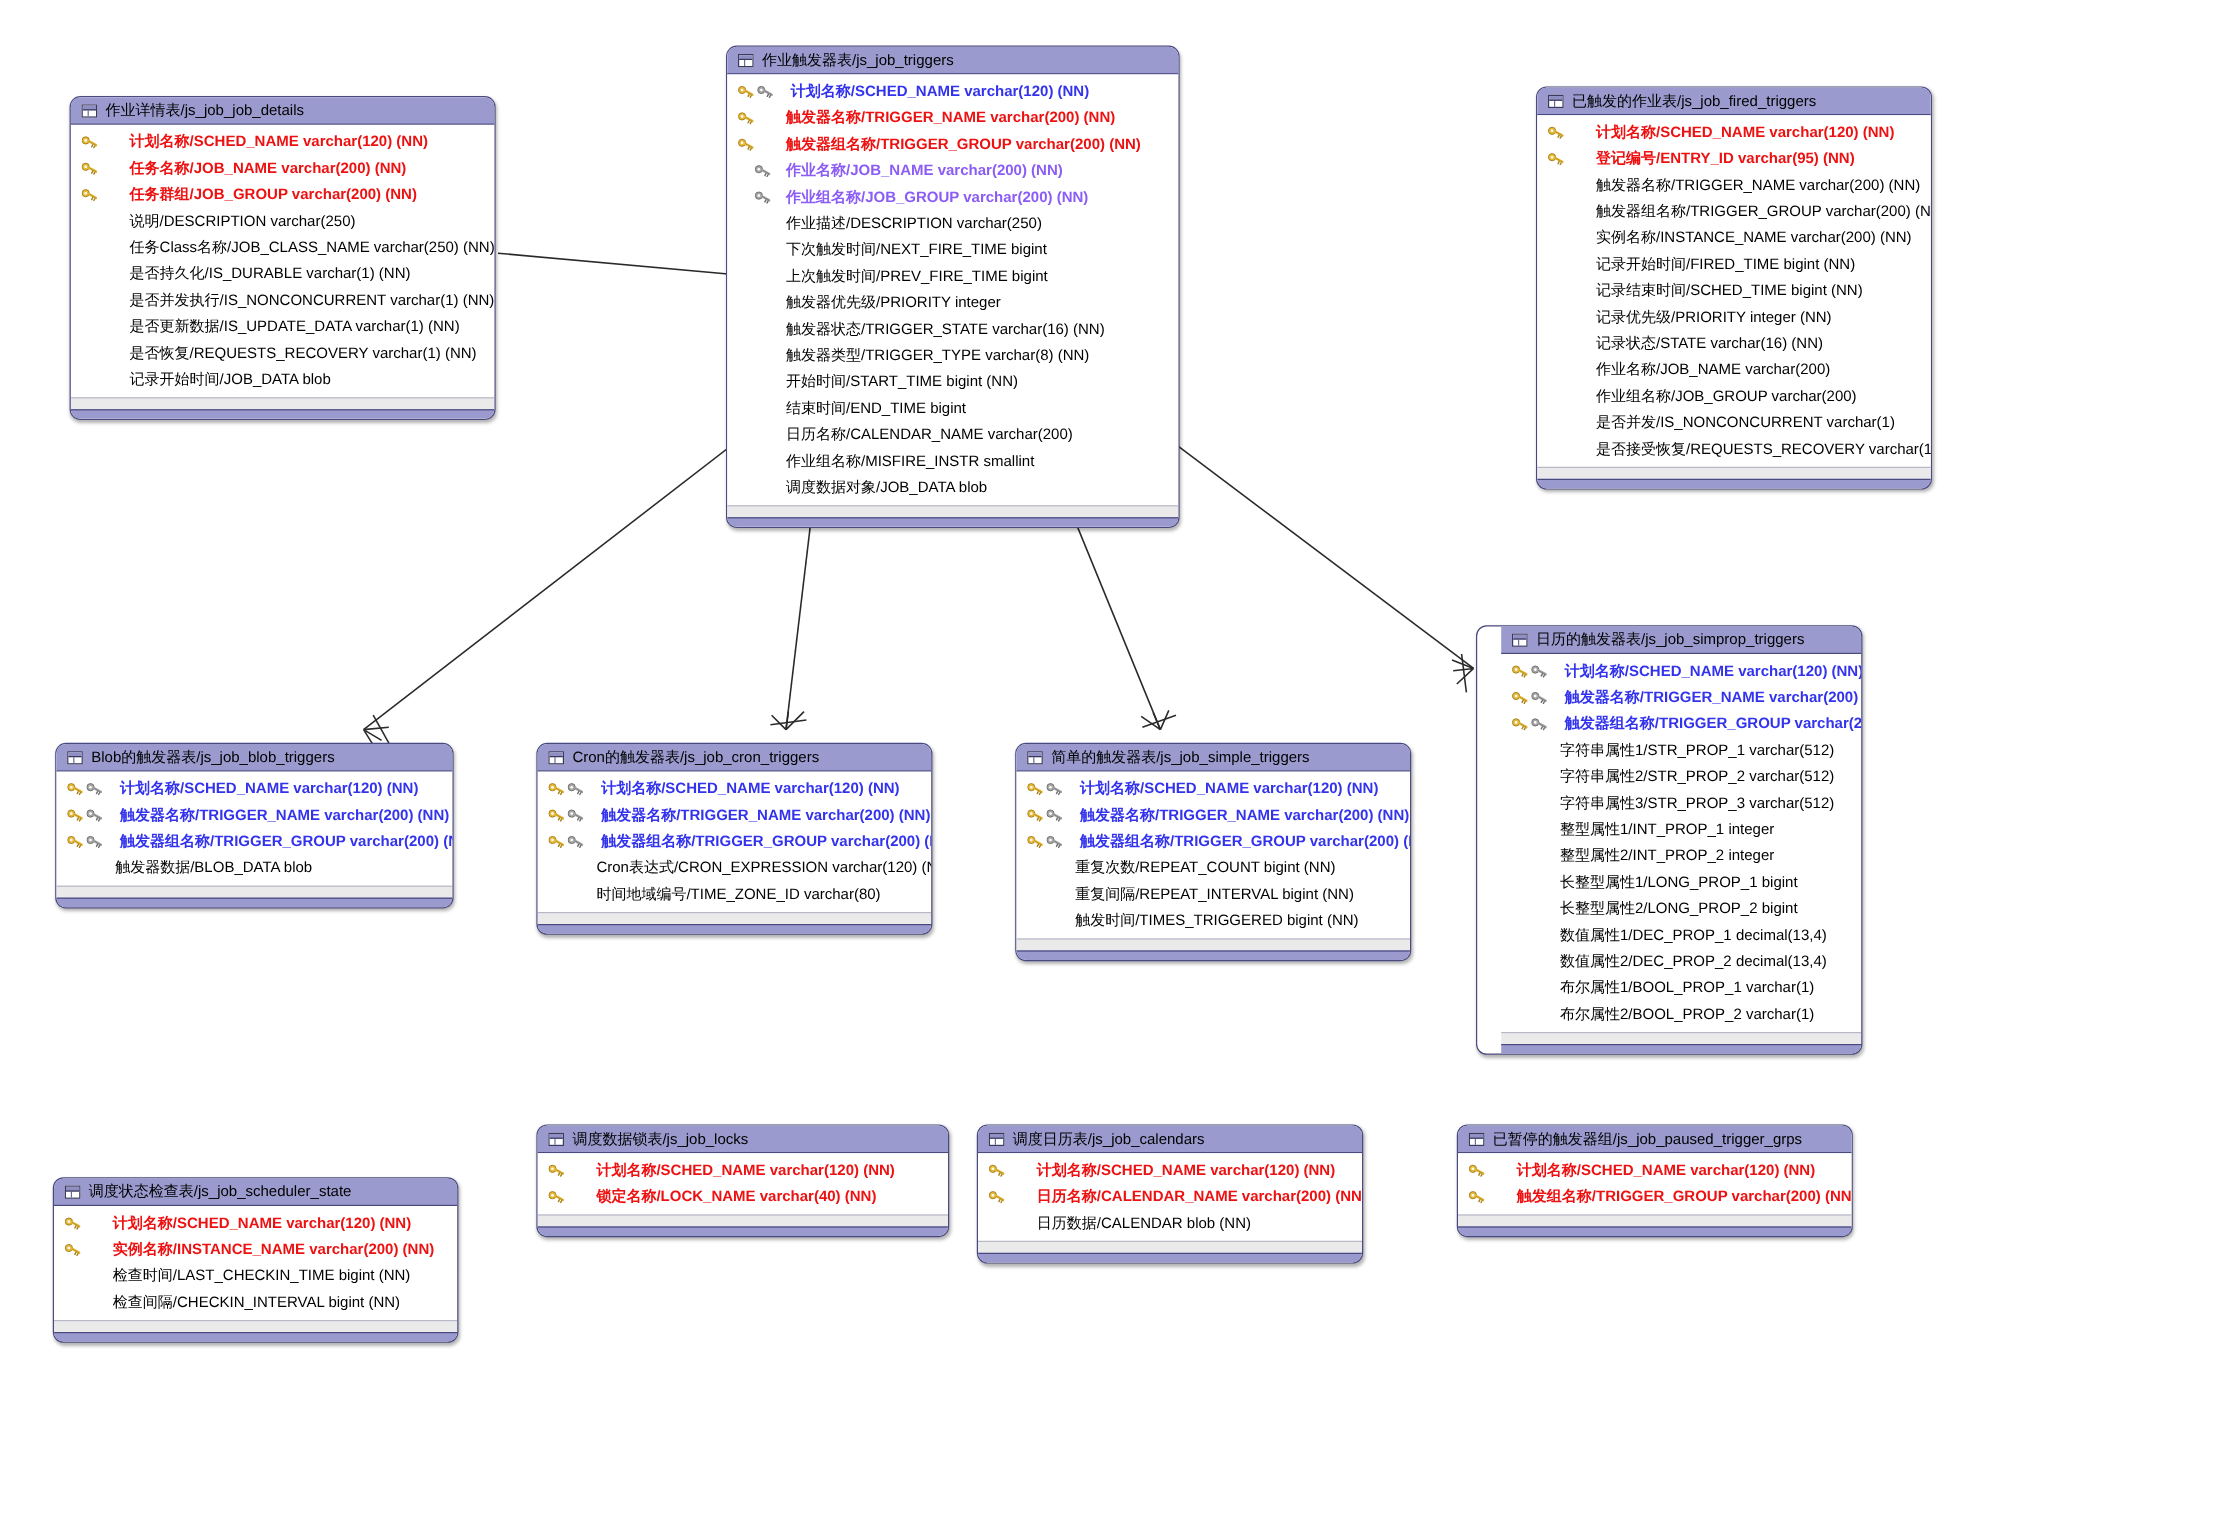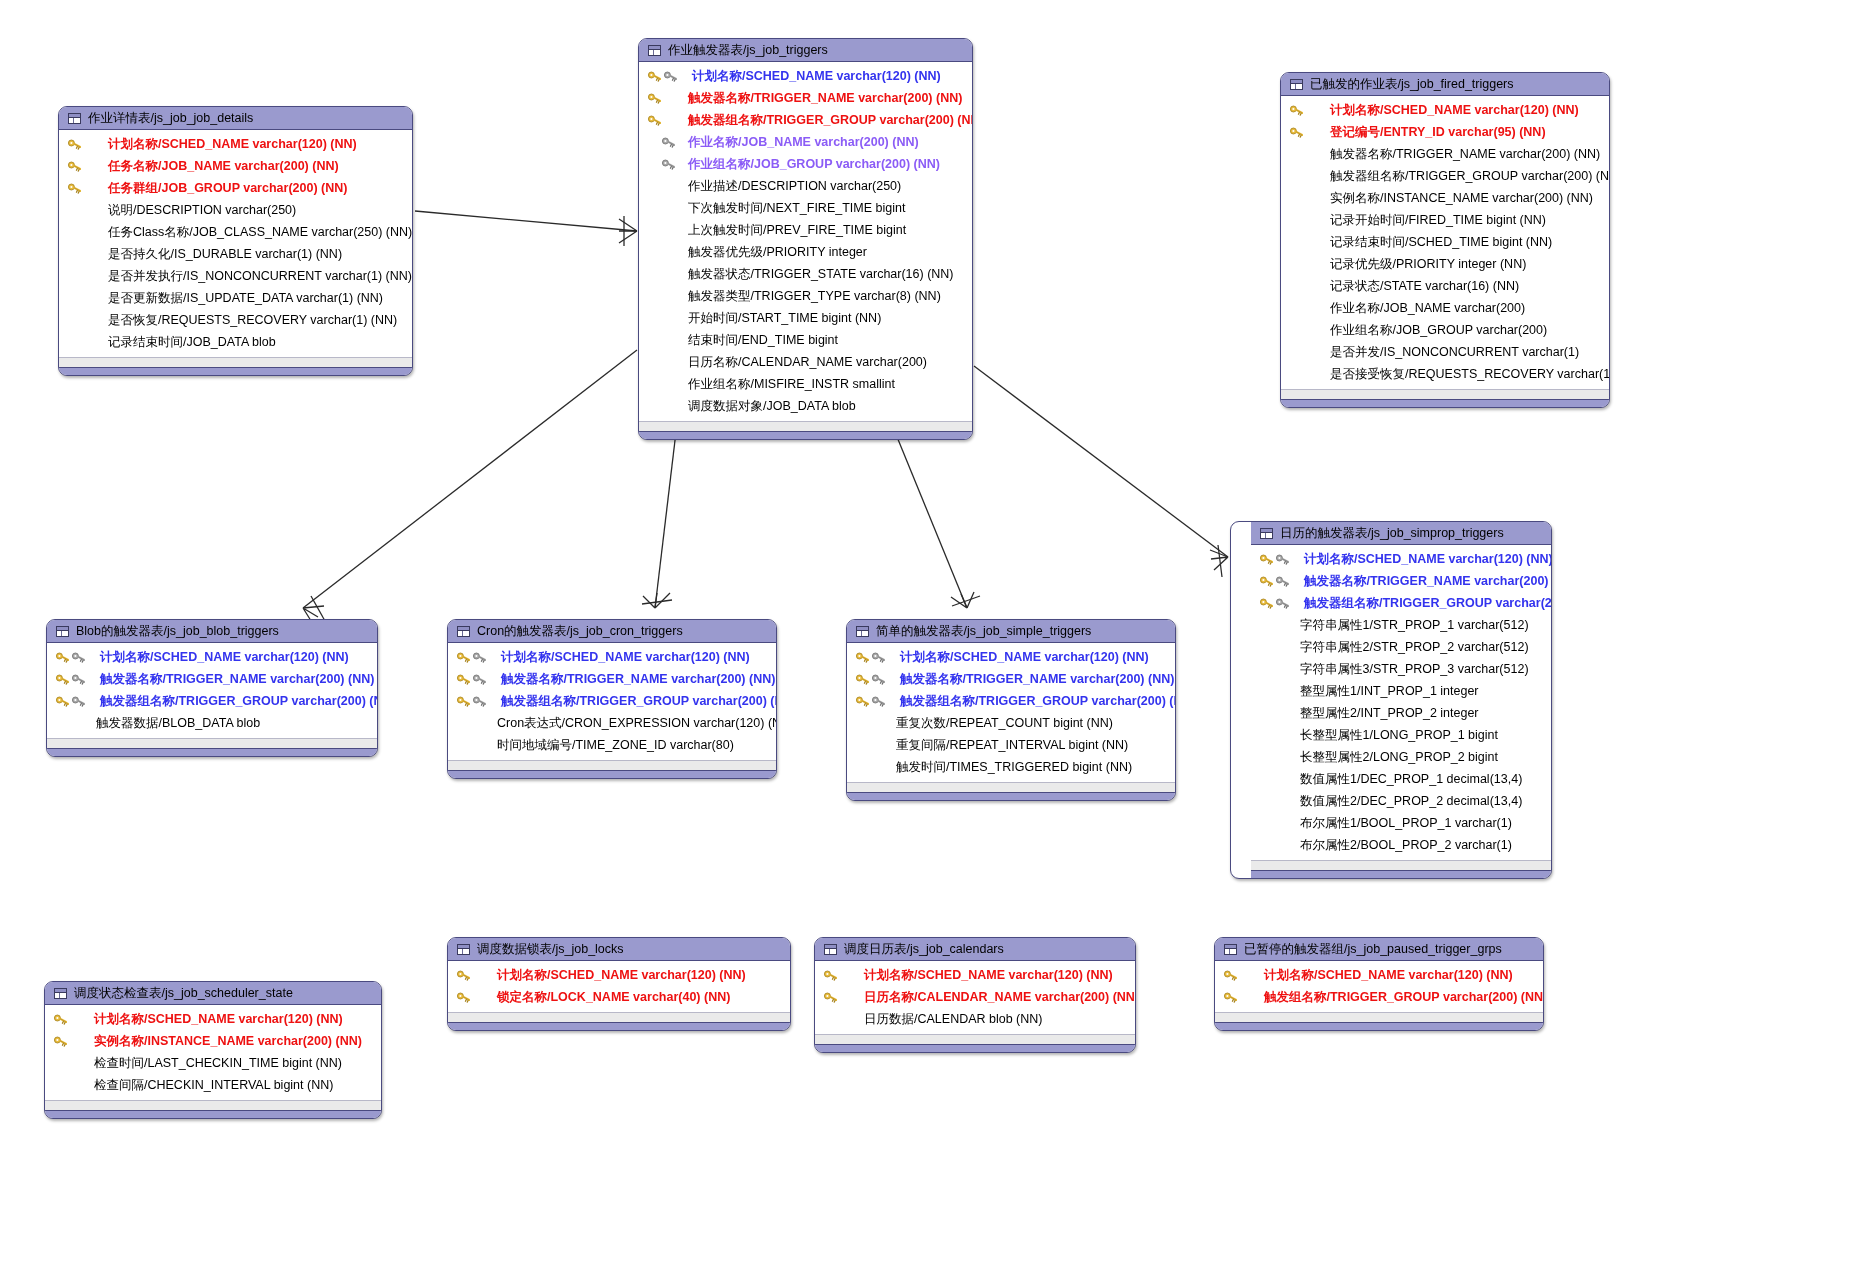--- a/index.html
+++ b/index.html
@@ -100,21 +100,21 @@
 
       <path d="M 895 432 L 967 608"></path>
       <path d="M 967 608 L 951 597 M 967 608 L 961 594 M 967 608 L 974 592"></path>
       <path d="M 952 606 L 980 596"></path>
 
       <path d="M 974 366 L 1228 557"></path>
       <path d="M 1228 557 L 1210 550 M 1228 557 L 1211 559 M 1228 557 L 1214 570"></path>
       <path d="M 1218 545 L 1222 577"></path>
     </g>
   </svg>
-<div class="entity" style="left: 58px; top: 80px; width: 355px; margin-top: 26px;">
+<div class="entity" style="left: 58px; top: 80px; width: 355px;">
       <div class="ent-title">
         <span class="tbl-icon"></span>
         <span>作业详情表/js_job_job_details</span>
       </div>
       <div class="ent-body">
         <div class="attr">
           <span class="keys">
             <span class="key"><svg width="13" height="11" viewBox="0 0 13 11" aria-hidden="true">
                 <circle cx="3.4" cy="4.0" r="3.0" fill="#e8bb3c" stroke="#a5811c" stroke-width="0.8"></circle>
                 <circle cx="3.4" cy="4.0" r="1.1" fill="#ffffff"></circle>
@@ -171,27 +171,27 @@
         <div class="attr">
           <span class="keys"></span>
           <span class="attr-text c-na">是否更新数据/IS_UPDATE_DATA varchar(1) (NN)</span>
         </div>
         <div class="attr">
           <span class="keys"></span>
           <span class="attr-text c-na">是否恢复/REQUESTS_RECOVERY varchar(1) (NN)</span>
         </div>
         <div class="attr">
           <span class="keys"></span>
-          <span class="attr-text c-na">记录结束时间/JOB_DATA blob</span>
-        </div>
-      </div>
-      <div class="ent-foot"></div>
-      <div class="ent-grip"></div>
-    </div>
-    <div class="entity" style="left: 638px; top: 38px; width: 335px;">
+          <span class="attr-text c-na">记录开始时间/JOB_DATA blob</span>
+        </div>
+      </div>
+      <div class="ent-foot"></div>
+      <div class="ent-grip"></div>
+    </div>
+    <div class="entity" style="left: 605px; top: 38px; width: 378px;">
       <div class="ent-title">
         <span class="tbl-icon"></span>
         <span>作业触发器表/js_job_triggers</span>
       </div>
       <div class="ent-body">
         <div class="attr">
           <span class="keys wide">
             <span class="key"><svg width="13" height="11" viewBox="0 0 13 11" aria-hidden="true">
                 <circle cx="3.4" cy="4.0" r="3.0" fill="#e8bb3c" stroke="#a5811c" stroke-width="0.8"></circle>
                 <circle cx="3.4" cy="4.0" r="1.1" fill="#ffffff"></circle>

